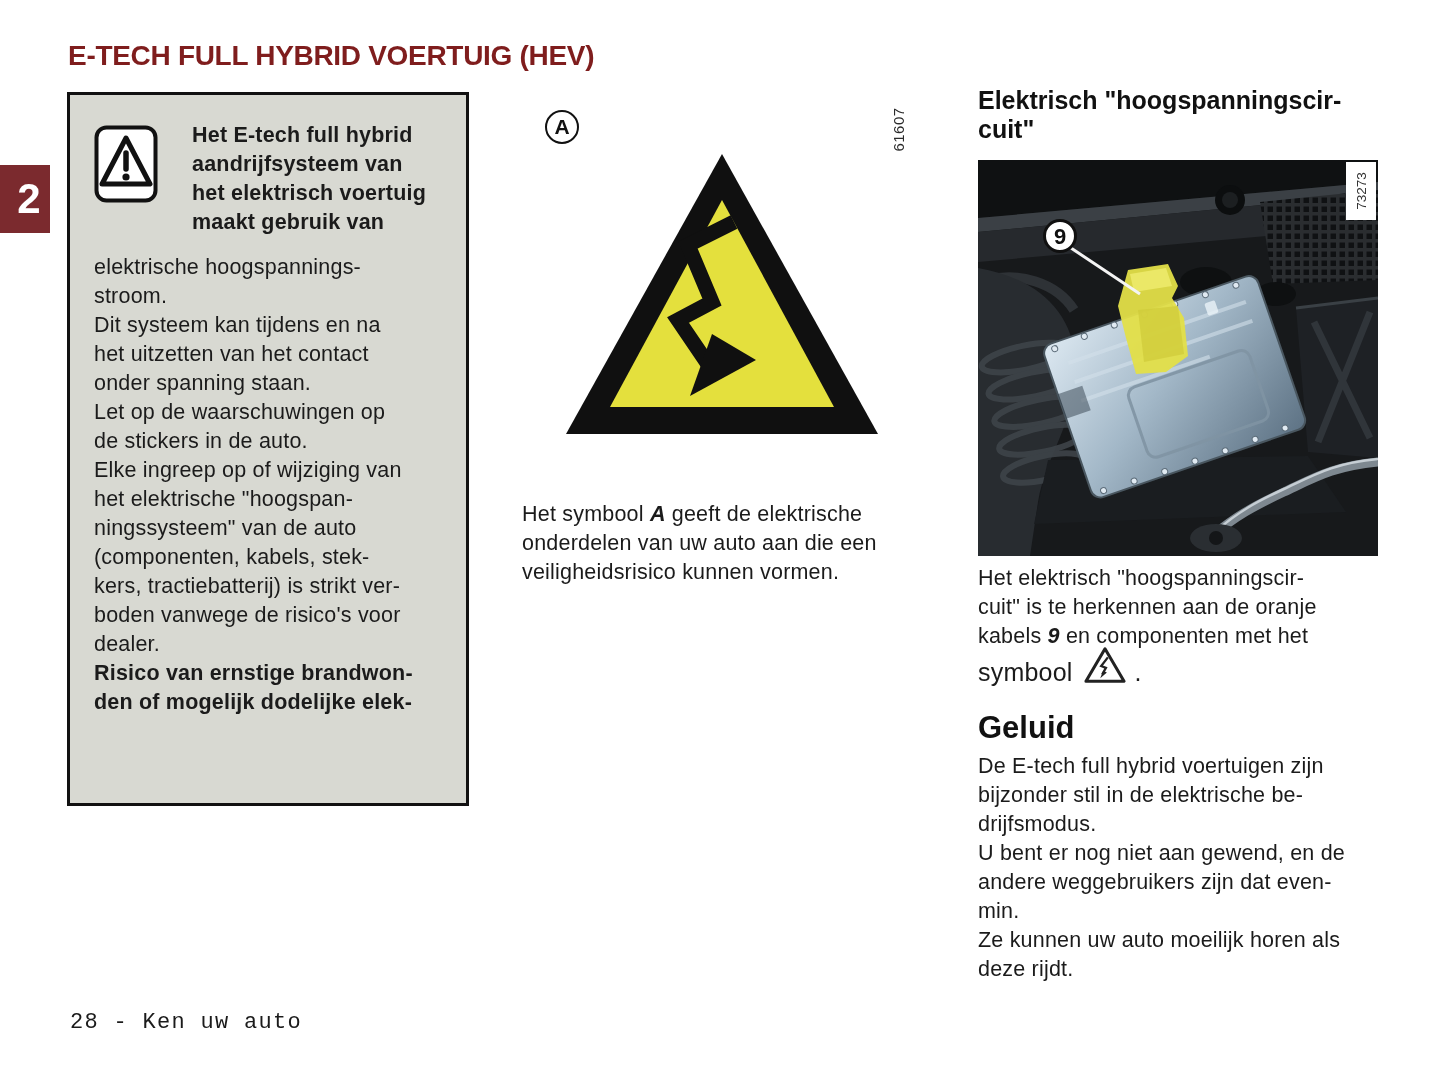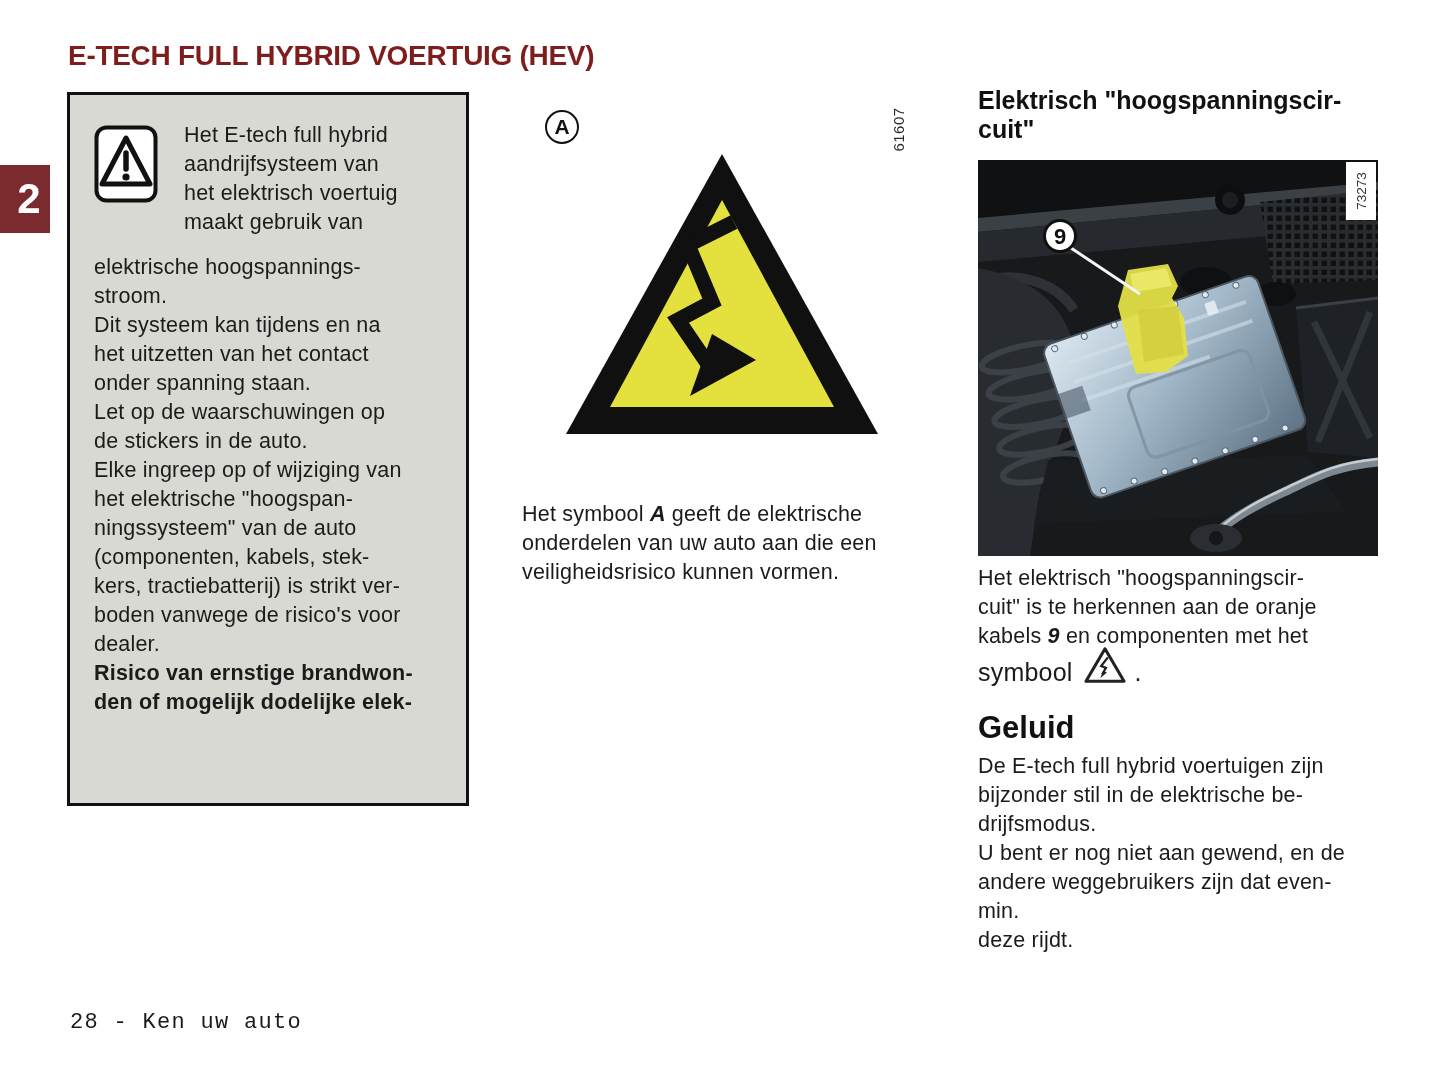--- a/index.html
+++ b/index.html
@@ -11,21 +11,21 @@
   .page-title{left:68px;top:40px;font-size:28px;font-weight:bold;letter-spacing:-0.3px;color:#7f1d1d;}
 
   .chapter-tab{left:0;top:165px;width:50px;height:68px;background:#7b2a2e;
                display:flex;align-items:center;justify-content:center;padding-left:8px;box-sizing:border-box;}
   .chapter-tab span{color:#ffffff;font-size:42px;font-weight:bold;line-height:1;}
 
   .warning-box{left:67px;top:92px;width:402px;height:714px;background:#d8d9d2;
                border:3px solid #111;box-sizing:border-box;padding:26px 22px 0 24px;}
   .warn-head{display:flex;align-items:flex-start;}
   .warn-icon{flex:0 0 64px;margin-top:4px;}
-  .warn-intro{margin-left:26px;}
+  .warn-intro{margin-left:34px;font-weight:bold;}
   .wline{font-size:21.5px;line-height:29px;letter-spacing:0.2px;white-space:nowrap;}
   .warn-body{margin-top:16px;}
   .wline.bold{font-weight:bold;}
 
   .circle-a{left:545px;top:110px;width:34px;height:34px;border:2.5px solid #111;border-radius:50%;
             display:flex;align-items:center;justify-content:center;box-sizing:border-box;}
   .circle-a span{font-size:21px;font-weight:bold;color:#111;}
 
   .vlabel{display:flex;align-items:center;justify-content:center;}
   .vlabel span{display:inline-block;transform:rotate(-90deg);white-space:nowrap;
@@ -232,16 +232,17 @@
   <div class="wline">De E-tech full hybrid voertuigen zijn</div>
   <div class="wline">bijzonder stil in de elektrische be-</div>
   <div class="wline">drijfsmodus.</div>
 </div>
 <div class="abs sound-p2">
   <div class="wline">U bent er nog niet aan gewend, en de</div>
   <div class="wline">andere weggebruikers zijn dat even-</div>
   <div class="wline">min.</div>
 </div>
 <div class="abs sound-p3">
+  <div class="wline">Ze kunnen uw auto moeilijk horen als</div>
   <div class="wline">deze rijdt.</div>
 </div>
 
 <div class="abs footer nw">28 - Ken uw auto</div>
 
 </body></html>

